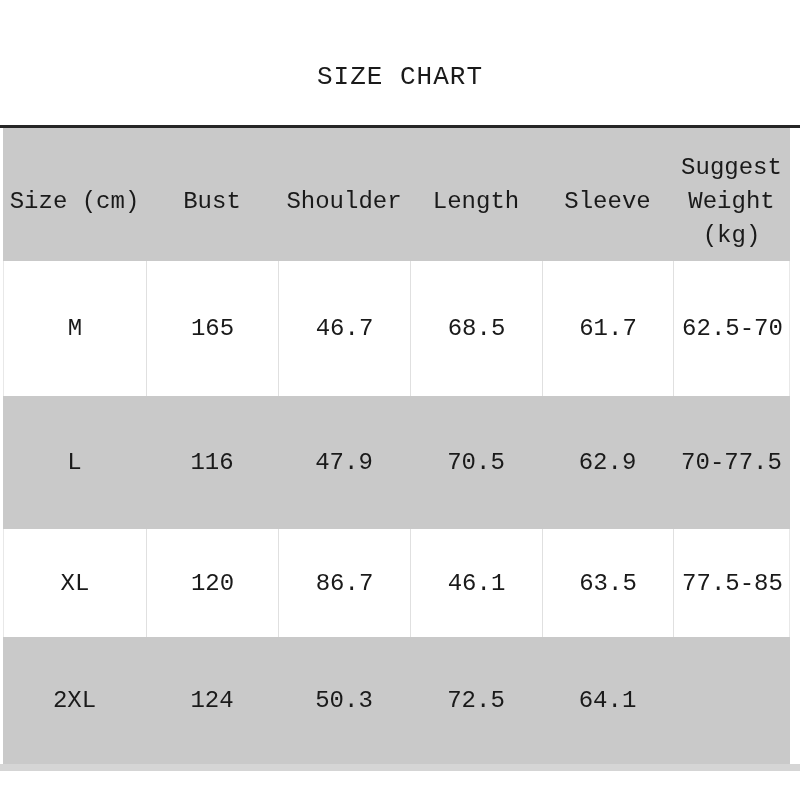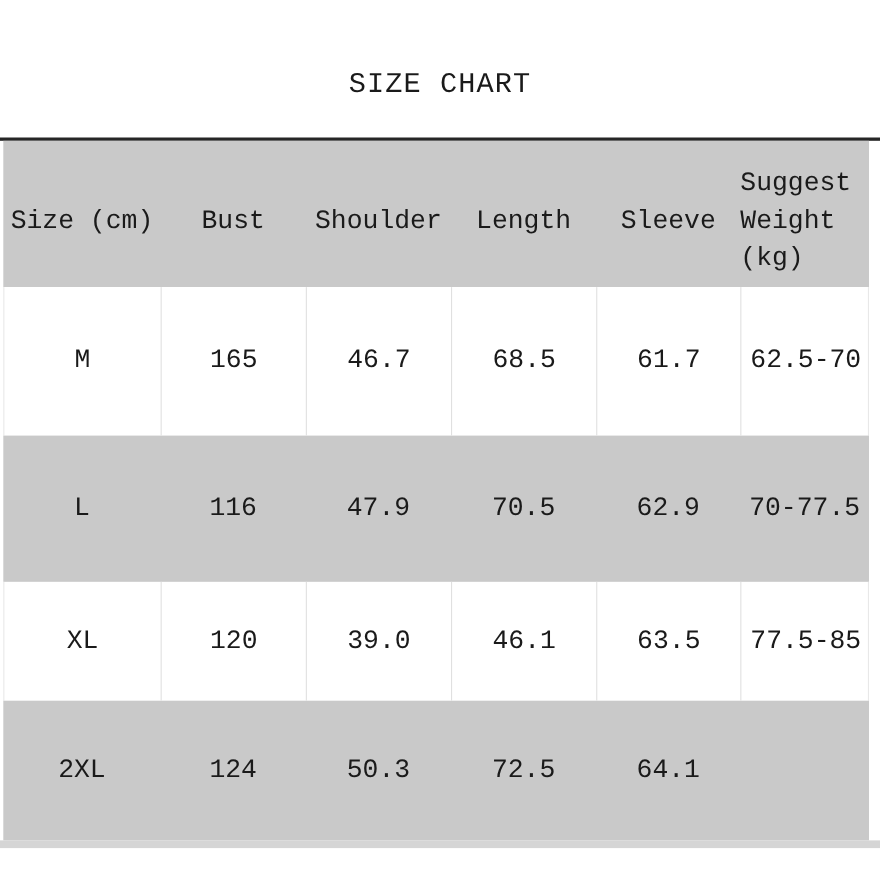--- a/index.html
+++ b/index.html
@@ -38,21 +38,21 @@
   }
   .grid-row {
     display: grid;
     grid-template-columns: 143px 132px 132px 132px 131px 117px;
     box-sizing: border-box;
   }
   .cell {
     display: flex;
     align-items: center;
     justify-content: center;
-    text-align: left;
+    text-align: center;
     font-size: 24px;
     box-sizing: border-box;
     white-space: pre-line;
   }
   
   .header-row {
     height: 133px;
     background: #c9c9c9;
     padding-top: 14px;
   }
@@ -119,21 +119,21 @@
       <div class="cell">116</div>
       <div class="cell">47.9</div>
       <div class="cell">70.5</div>
       <div class="cell">62.9</div>
       <div class="cell">70-77.5</div>
     </div>
 
     <div class="grid-row row-white row-xl">
       <div class="cell">XL</div>
       <div class="cell">120</div>
-      <div class="cell">39.0</div>
+      <div class="cell">86.7</div>
       <div class="cell">46.1</div>
       <div class="cell">63.5</div>
       <div class="cell">77.5-85</div>
     </div>
 
     <div class="grid-row row-gray row-2xl">
       <div class="cell">2XL</div>
       <div class="cell">124</div>
       <div class="cell">50.3</div>
       <div class="cell">72.5</div>

